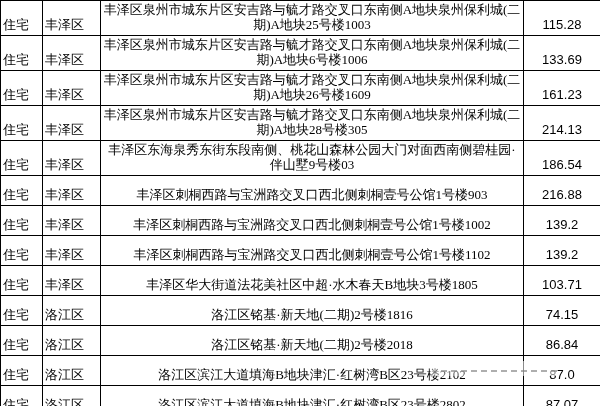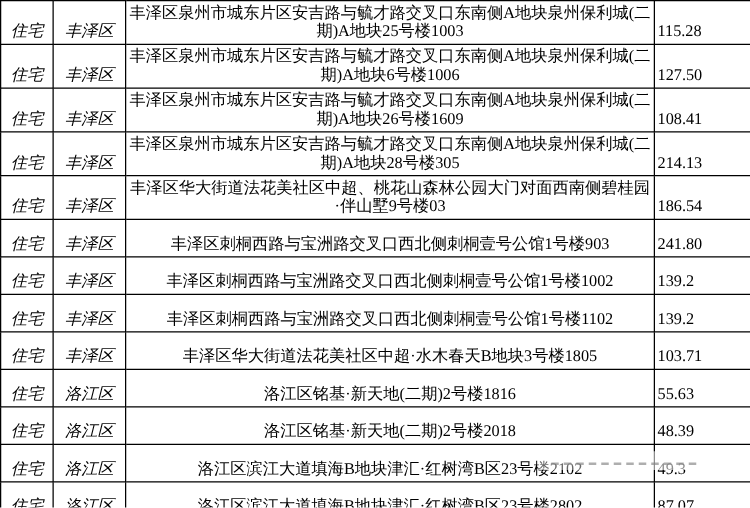--- a/index.html
+++ b/index.html
@@ -31,31 +31,30 @@
     line-height: 15px;
     vertical-align: bottom;
     padding: 1px 2px 3px 2px;
     overflow: hidden;
     word-break: break-all;
   }
   table.listings tr {
     height: 30px;
   }
   td.c-type, td.c-district {
-    text-align: center;
+    text-align: left;
     white-space: nowrap;
-    font-style: italic;
   }
   td.c-address {
     text-align: center;
   }
   td.c-area {
-    text-align: left;
+    text-align: center;
     padding-right: 9px;
-    font-family: Liberation Serif, serif;
+    font-family: Liberation Sans, sans-serif;
   }
   
   .smudge-dash {
     position: absolute;
     left: 441px;
     top: 370px;
     width: 116px;
     height: 0;
     border-top: 2px dashed rgba(130,130,130,0.65);
     filter: blur(0.4px);
@@ -95,45 +94,45 @@
         <tr>
           <td class="c-type">住宅</td>
           <td class="c-district">丰泽区</td>
           <td class="c-address">丰泽区泉州市城东片区安吉路与毓才路交叉口东南侧A地块泉州保利城(二期)A地块25号楼1003</td>
           <td class="c-area">115.28</td>
         </tr>
         <tr>
           <td class="c-type">住宅</td>
           <td class="c-district">丰泽区</td>
           <td class="c-address">丰泽区泉州市城东片区安吉路与毓才路交叉口东南侧A地块泉州保利城(二期)A地块6号楼1006</td>
-          <td class="c-area">127.50</td>
+          <td class="c-area">133.69</td>
         </tr>
         <tr>
           <td class="c-type">住宅</td>
           <td class="c-district">丰泽区</td>
           <td class="c-address">丰泽区泉州市城东片区安吉路与毓才路交叉口东南侧A地块泉州保利城(二期)A地块26号楼1609</td>
-          <td class="c-area">108.41</td>
+          <td class="c-area">161.23</td>
         </tr>
         <tr>
           <td class="c-type">住宅</td>
           <td class="c-district">丰泽区</td>
           <td class="c-address">丰泽区泉州市城东片区安吉路与毓才路交叉口东南侧A地块泉州保利城(二期)A地块28号楼305</td>
           <td class="c-area">214.13</td>
         </tr>
         <tr>
           <td class="c-type">住宅</td>
           <td class="c-district">丰泽区</td>
-          <td class="c-address">丰泽区华大街道法花美社区中超、桃花山森林公园大门对面西南侧碧桂园·伴山墅9号楼03</td>
+          <td class="c-address">丰泽区东海泉秀东街东段南侧、桃花山森林公园大门对面西南侧碧桂园·伴山墅9号楼03</td>
           <td class="c-area">186.54</td>
         </tr>
         <tr>
           <td class="c-type">住宅</td>
           <td class="c-district">丰泽区</td>
           <td class="c-address">丰泽区刺桐西路与宝洲路交叉口西北侧刺桐壹号公馆1号楼903</td>
-          <td class="c-area">241.80</td>
+          <td class="c-area">216.88</td>
         </tr>
         <tr>
           <td class="c-type">住宅</td>
           <td class="c-district">丰泽区</td>
           <td class="c-address">丰泽区刺桐西路与宝洲路交叉口西北侧刺桐壹号公馆1号楼1002</td>
           <td class="c-area">139.2</td>
         </tr>
         <tr>
           <td class="c-type">住宅</td>
           <td class="c-district">丰泽区</td>
@@ -143,33 +142,33 @@
         <tr>
           <td class="c-type">住宅</td>
           <td class="c-district">丰泽区</td>
           <td class="c-address">丰泽区华大街道法花美社区中超·水木春天B地块3号楼1805</td>
           <td class="c-area">103.71</td>
         </tr>
         <tr>
           <td class="c-type">住宅</td>
           <td class="c-district">洛江区</td>
           <td class="c-address">洛江区铭基·新天地(二期)2号楼1816</td>
-          <td class="c-area">55.63</td>
+          <td class="c-area">74.15</td>
         </tr>
         <tr>
           <td class="c-type">住宅</td>
           <td class="c-district">洛江区</td>
           <td class="c-address">洛江区铭基·新天地(二期)2号楼2018</td>
-          <td class="c-area">48.39</td>
+          <td class="c-area">86.84</td>
         </tr>
         <tr>
           <td class="c-type">住宅</td>
           <td class="c-district">洛江区</td>
           <td class="c-address">洛江区滨江大道填海B地块津汇·红树湾B区23号楼2102</td>
-          <td class="c-area">49.3</td>
+          <td class="c-area">87.0</td>
         </tr>
         <tr>
           <td class="c-type">住宅</td>
           <td class="c-district">洛江区</td>
           <td class="c-address">洛江区滨江大道填海B地块津汇·红树湾B区23号楼2802</td>
           <td class="c-area">87.07</td>
         </tr>
       </tbody>
   </table>
   <div class="smudge-haze2"></div>

